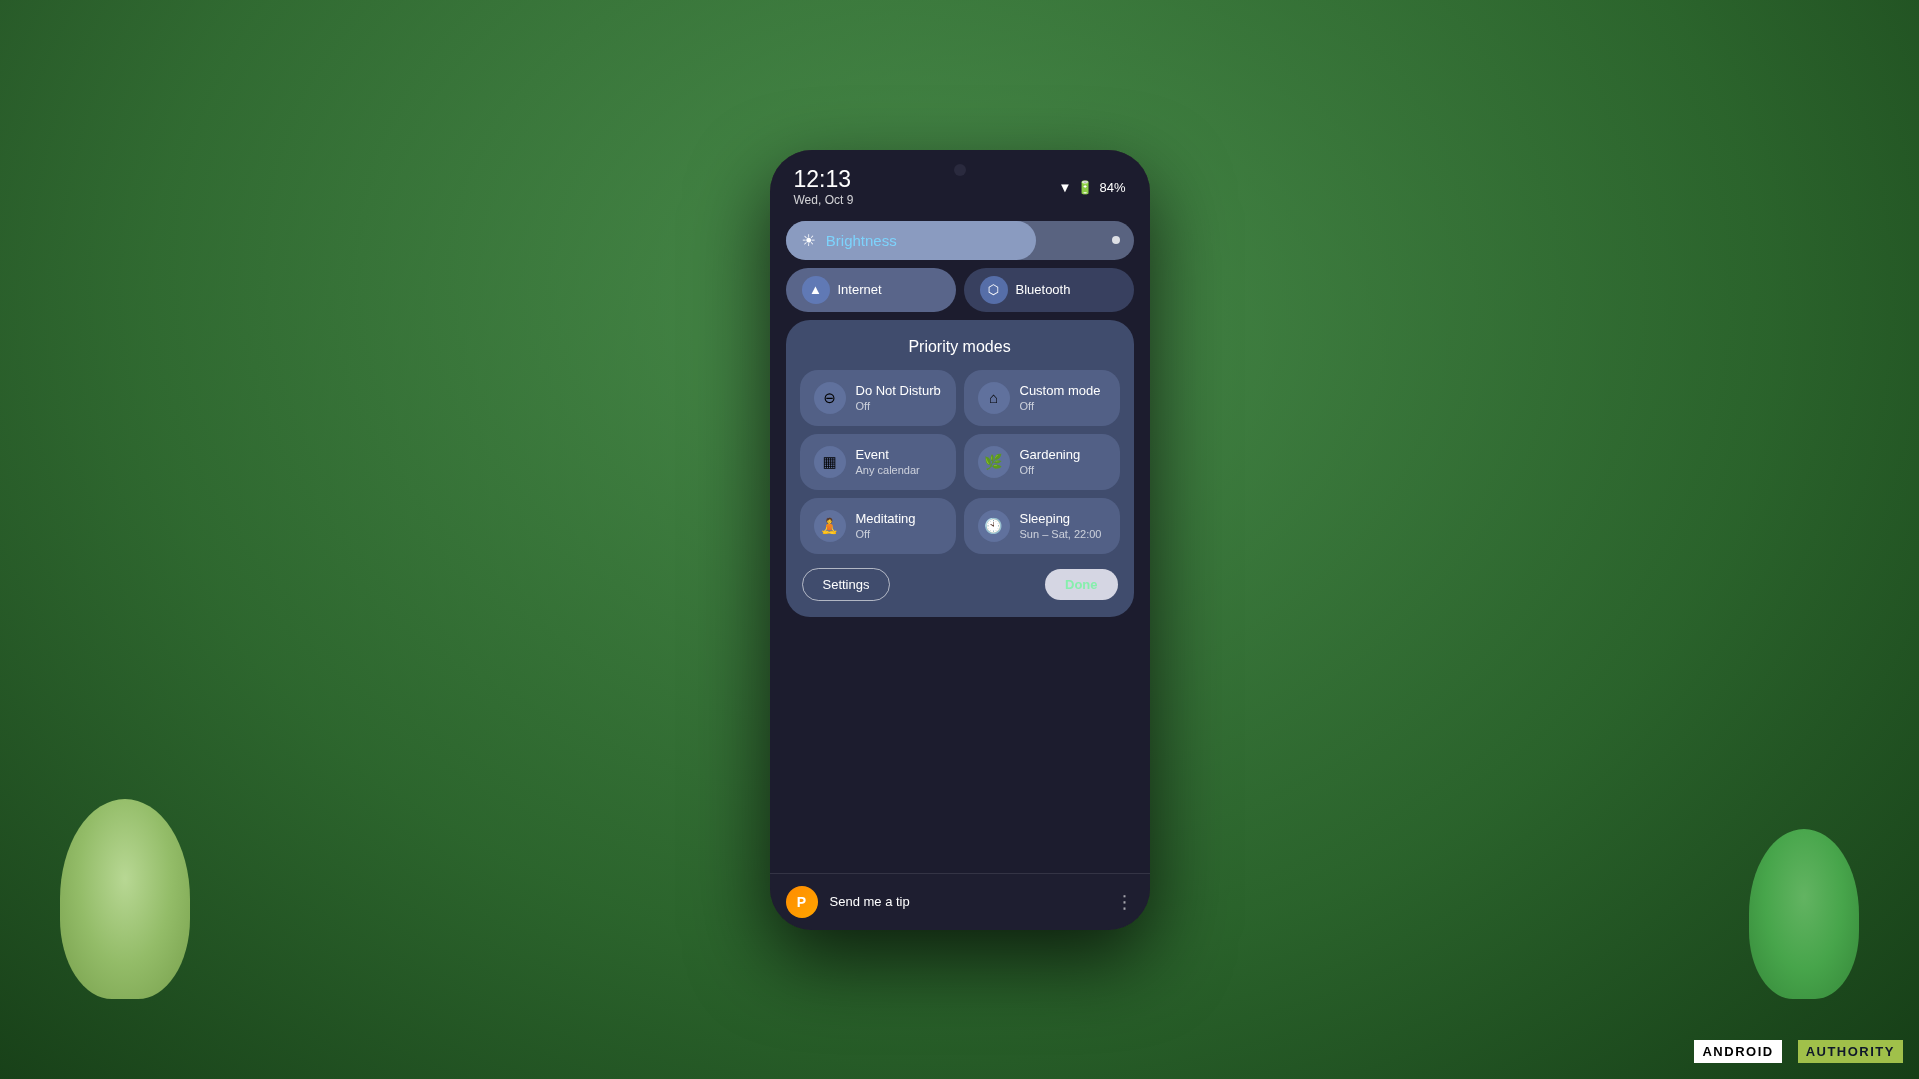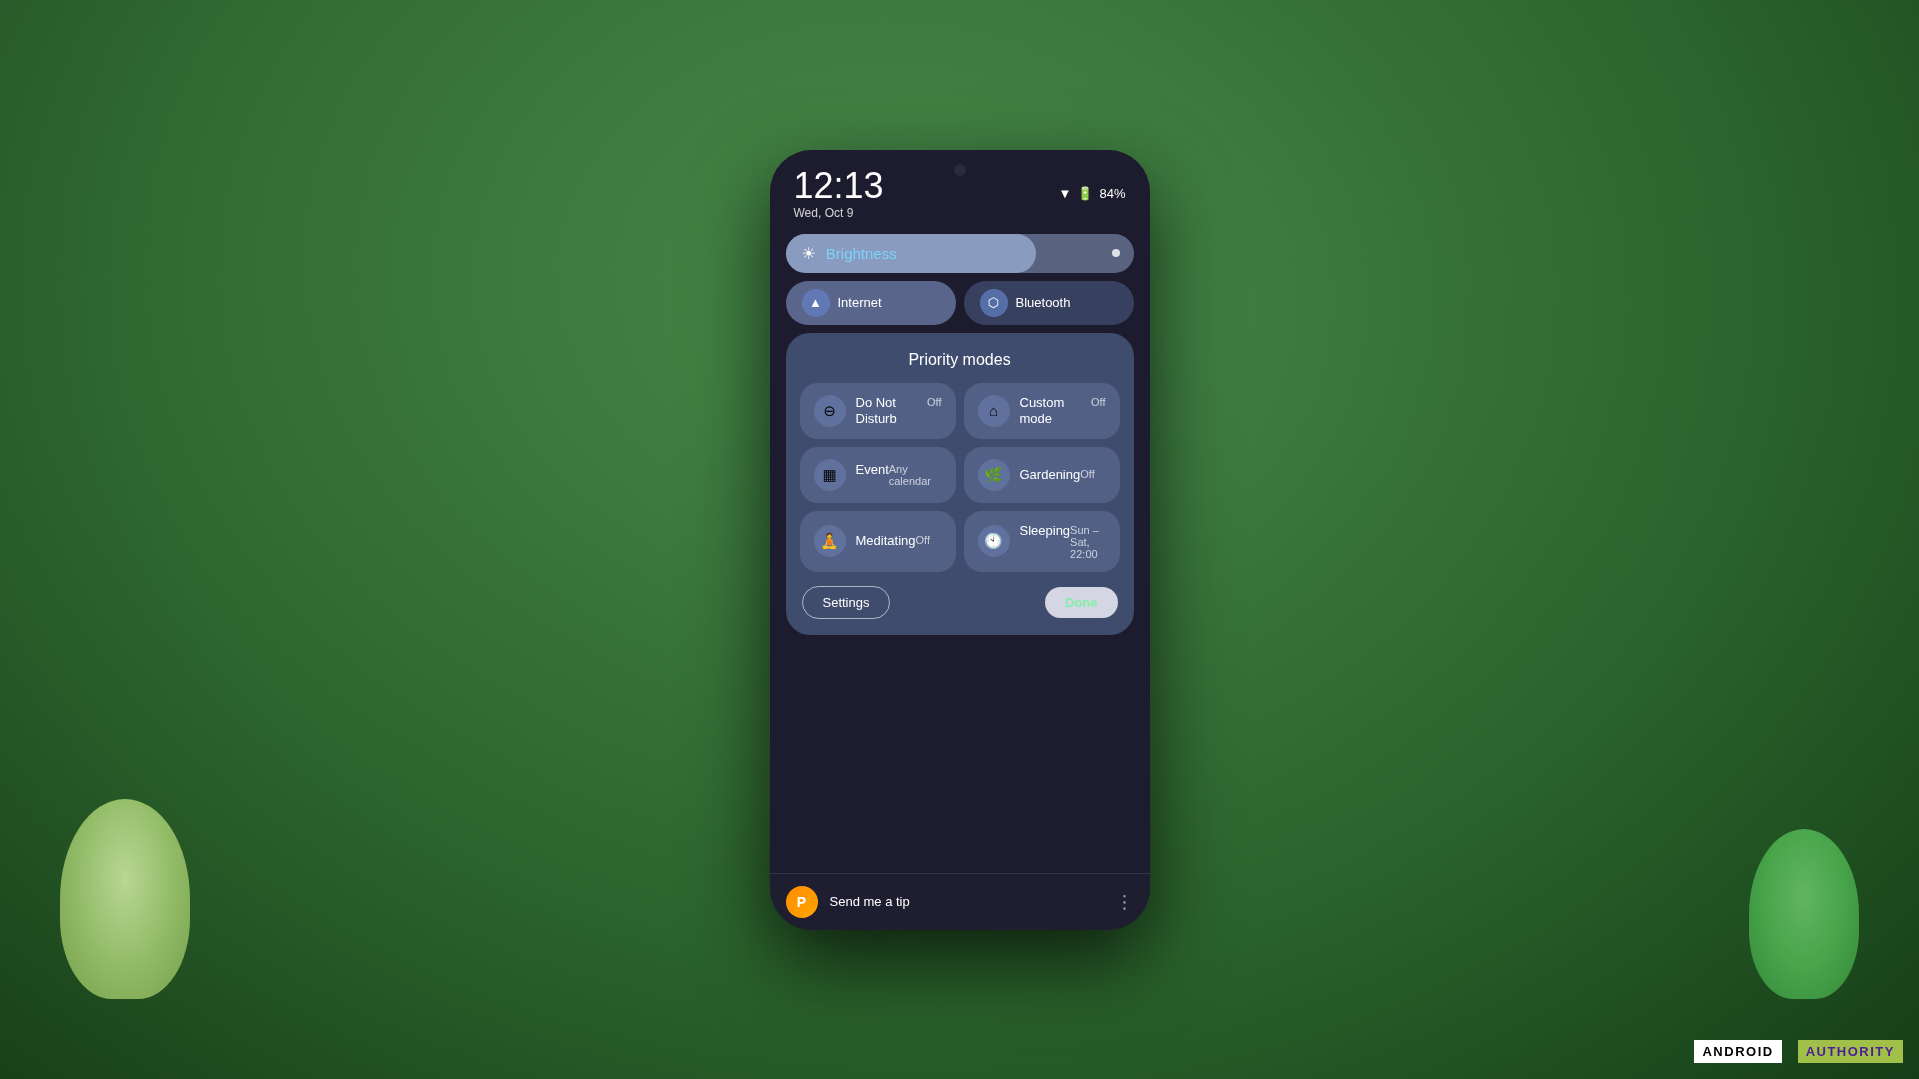--- a/index.html
+++ b/index.html
@@ -70,21 +70,21 @@
     
     .status-bar {
       display: flex;
       justify-content: space-between;
       align-items: center;
       padding: 18px 24px 6px;
       color: white;
     }
 
     .time {
-      font-size: 36px;
+      font-size: 23px;
       font-weight: 300;
       color: white;
       line-height: 1;
     }
 
     .date {
       font-size: 12px;
       color: rgba(255,255,255,0.8);
       margin-top: 2px;
     }
@@ -230,21 +230,21 @@
       border-radius: 50%;
       display: flex;
       align-items: center;
       justify-content: center;
       font-size: 15px;
       flex-shrink: 0;
     }
 
     .mode-text {
       display: flex;
-      flex-direction: row;
+      flex-direction: column;
     }
 
     .mode-name {
       color: white;
       font-size: 13px;
       font-weight: 500;
       line-height: 1.2;
     }
 
     .mode-status {
@@ -363,21 +363,21 @@
     .wm-android {
       background: white;
       color: black;
       padding: 4px 8px;
       font-size: 13px;
       font-weight: 900;
     }
 
     .wm-authority {
       background: #a0c04a;
-      color: #4c1d95;
+      color: #0f172a;
       padding: 4px 8px;
       font-size: 13px;
       font-weight: 900;
     }
   </style>
 </head>
 <body>
 
 <div class="scene">
   <div class="bg-overlay"></div>

